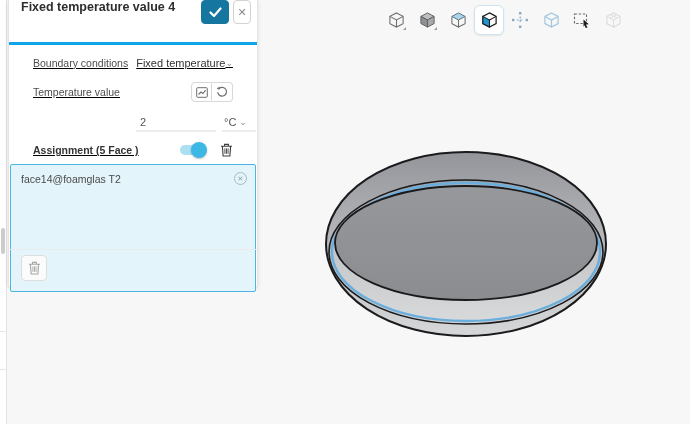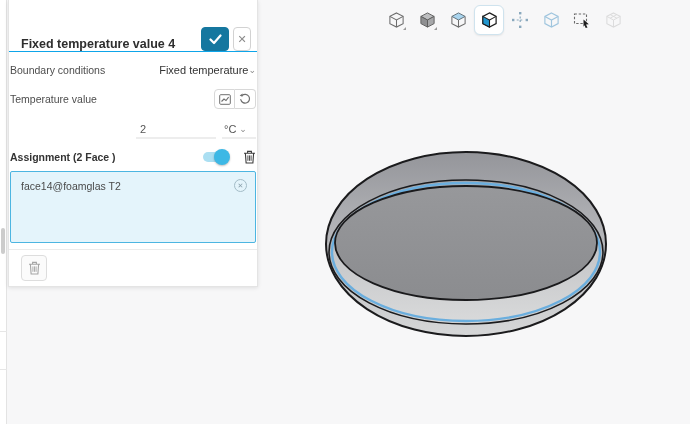--- a/index.html
+++ b/index.html
@@ -11,30 +11,30 @@
   .left-rail { position:absolute; left:0; top:0; width:7px; height:424px;
     background:#ffffff; border-right:1px solid #e3e3e3; }
   .rail-thumb { position:absolute; left:1px; top:228px; width:4px; height:26px;
     background:#cccccc; border-radius:2px; }
   .rail-sep { position:absolute; left:0; width:7px; height:1px; background:#e6e6e6; }
 
   
   .panel { position:absolute; left:8px; top:0; width:250px; height:287px;
     background:#ffffff; border:1px solid #e4e4e4; border-top:none;
     box-shadow:0 1px 4px rgba(0,0,0,.10); }
-  .panel-header { display:flex; align-items:flex-end; height:52px; padding:0 6px 0 12px;
-    border-bottom:1px solid #0ea5e9; }
+  .panel-header { display:flex; align-items:flex-start; height:45px; padding:0 6px 0 12px;
+    border-bottom:3px solid #0ea5e9; }
   .panel-title { flex:1; font-size:12.5px; font-weight:bold; color:#2e2e2e; }
   .btn-apply { width:28px; height:24px; background:#15779f; border:1px solid #15779f;
     border-radius:4px; display:flex; align-items:center; justify-content:center; cursor:pointer; }
   .btn-close { width:18px; height:24px; background:#fff; border:1px solid #d2d2d2;
     border-radius:4px; margin-left:4px; color:#8b8b8b; font-size:11px; line-height:22px;
     text-align:center; cursor:pointer; }
 
-  .row { display:flex; align-items:center; padding:0 1px; }
+  .row { display:flex; align-items:center; padding:0 24px;text-decoration:underline; }
   .row-bc { height:31px; margin-top:2px; }
   .row-temp { height:28px;gap:32px; }
   .lbl { flex:1; font-size:10.5px; color:#4d4d4d; }
   .dropdown { font-size:11px; color:#333; display:flex; align-items:center; cursor:pointer; }
   .chev { font-size:9px; color:#8a8a8a; line-height:6px; }
 
   .btn-group { display:flex; }
   .mini-btn { width:21px; height:20px; background:#fff; border:1px solid #d8d8d8;
     display:flex; align-items:center; justify-content:center; cursor:pointer; }
   .mini-btn:first-child { border-radius:4px 0 0 4px; }
@@ -48,21 +48,21 @@
     color:#555; padding:2px 2px; display:flex; align-items:center; gap:3px; cursor:pointer; }
 
   .row-assign { height:24px; margin-top:6px; }
   .assign-lbl { flex:1; font-size:10.5px; font-weight:bold; color:#333; }
   .toggle { position:relative; width:24px; height:10px; background:#abdff2;
     border-radius:5px; margin-right:16px; cursor:pointer; }
   .toggle-knob { position:absolute; right:-3px; top:-3px; width:16px; height:16px;
     border-radius:50%; background:#3db8e5; box-shadow:0 1px 2px rgba(0,0,0,.25); }
   .trash { cursor:pointer; display:flex; align-items:center; }
 
-  .selection-box { margin:2px 1px 0 1px; height:72px; background:#e4f4fb;
+  .selection-box { margin:2px 1px 0 1px; height:128px; background:#e4f4fb;
     border:1.5px solid #4cb5e1; border-radius:2px; cursor:pointer; }
   .chip-row { display:flex; align-items:center; padding:7px 8px 0 10px; }
   .chip-name { flex:1; font-size:10.5px; color:#4a4a4a; }
   .chip-x { width:13px; height:13px; border:1px solid #a3bcc7; border-radius:50%;
     color:#8ba2ad; font-size:7px; line-height:11px; text-align:center; cursor:pointer;
     background:transparent; }
 
   .panel-footer { position:absolute; left:0; right:0; bottom:0; height:37px;
     border-top:1px solid #ebebeb; display:flex; align-items:center; padding:0 12px; }
   .footer-trash { width:26px; height:26px; background:#fbfbfb; border:1px solid #ddd;
@@ -134,21 +134,21 @@
 
     <div class="row-input">
       <input class="temp-input" type="text" value="2" style="">
       <span class="unit-box">
         <span>°C</span>
         <span class="chev">⌄</span>
       </span>
     </div>
 
     <div class="row row-assign">
-      <span class="assign-lbl">Assignment (2 Face )</span>
+      <span class="assign-lbl">Assignment (5 Face )</span>
       <span class="toggle">
         <span class="toggle-knob"></span>
       </span>
       <span class="trash">
         <svg width="13" height="14" viewBox="0 0 13 14">
           <path d="M1 3.2 h11 M4.6 3 V1.4 h3.8 V3 M2.4 3.4 l0.7 9.6 h6.8 l0.7-9.6" fill="none" stroke="#3d3d3d" stroke-width="1.1"></path>
           <path d="M4.9 5.4 v5.4 M6.5 5.4 v5.4 M8.1 5.4 v5.4" stroke="#3d3d3d" stroke-width="0.9"></path>
         </svg>
       </span>
     </div>

